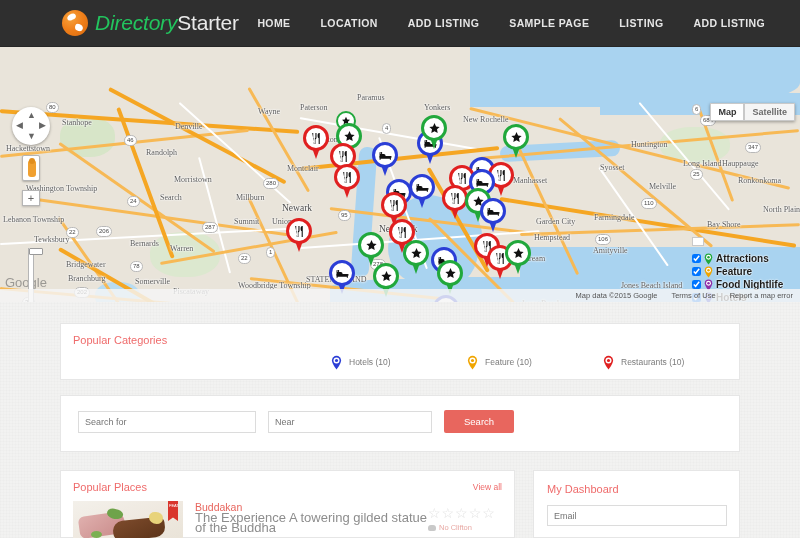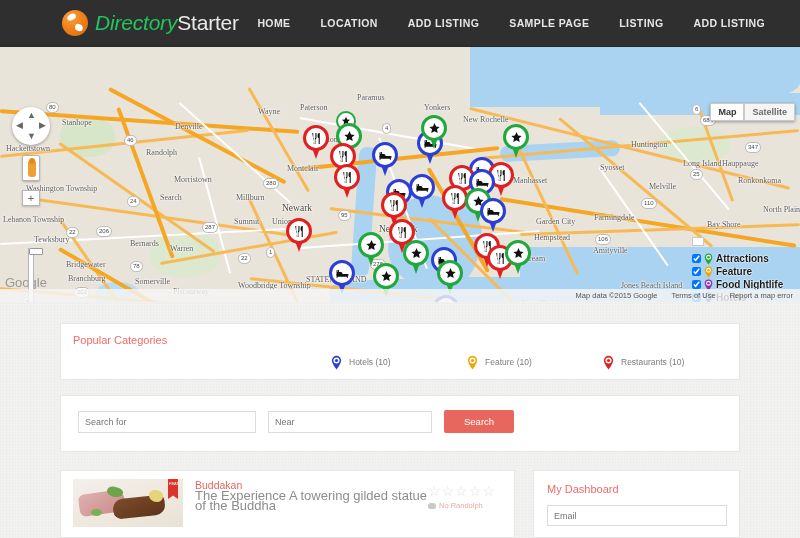--- a/index.html
+++ b/index.html
@@ -734,40 +734,44 @@
 
   <div id="searchbar" class="card">
     <div class="inner">
       <input id="q-for" placeholder="Search for" style="">
       <input id="q-near" placeholder="Near" style="">
       <button id="btn-search">Search</button>
     </div>
   </div>
 
   <div id="places" class="card">
+    <div class="head">
+      <div class="card-title">Popular Places</div>
+      <a id="viewall" href="#">View all</a>
+    </div>
     <div id="listing">
       <div id="thumb">
         <div class="meat"></div>
         <div class="meat2"></div>
         <div class="herb"></div>
         <div class="herb2"></div>
         <div class="garnish"></div>
         <div id="ribbon">
           <span>FEAT</span>
         </div>
       </div>
       <div id="info">
         <div id="p-name">Buddakan</div>
         <div id="p-desc">The Experience A towering gilded statue of the Buddha</div>
       </div>
       <div id="rating">
         <div id="stars">☆☆☆☆☆</div>
         <div id="reviews">
           <span class="bubble"></span>
-          <span>No Randolph</span>
+          <span>No Clifton</span>
         </div>
       </div>
     </div>
   </div>
 
   <div id="dash" class="card">
     <div class="card-title">My Dashboard</div>
     <input id="email" placeholder="Email" style="">
   </div>
 

